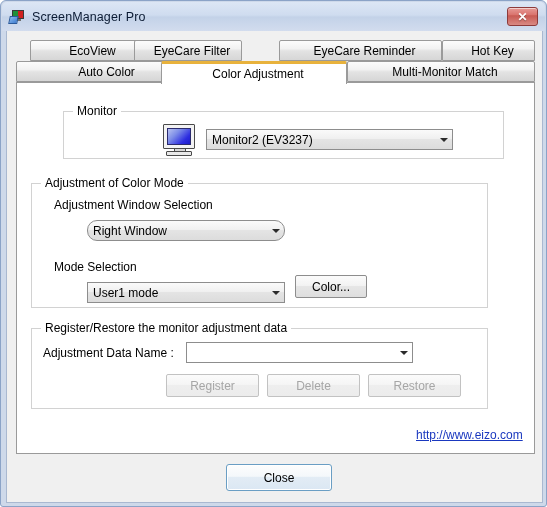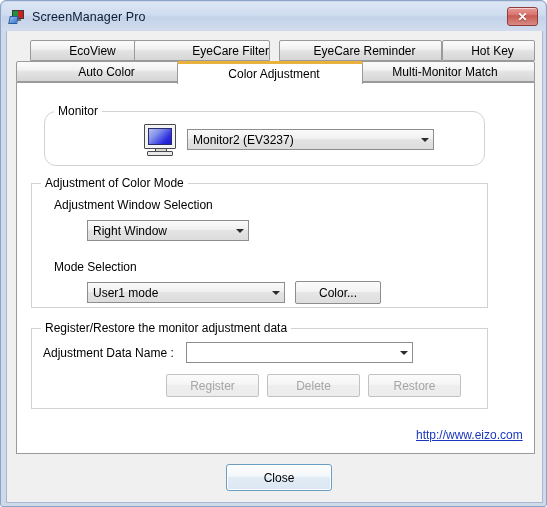--- a/index.html
+++ b/index.html
@@ -348,46 +348,46 @@
   </div>
 
   <div class="client">
 
     <div class="tabctl">
 
       <div class="tabrow row1">
         <div class="tab" style="left:14px; width:117px;">
           <span>EcoView</span>
         </div>
-        <div class="tab" style="left:118px; width:136px;justify-content:flex-end;">
+        <div class="tab" style="left:118px; width:108px;">
           <span>EyeCare Filter</span>
         </div>
         <div class="tab" style="left:263px; width:163px;">
           <span>EyeCare Reminder</span>
         </div>
         <div class="tab" style="left:426px; width:93px;">
           <span>Hot Key</span>
         </div>
       </div>
 
       <div class="tabrow row2">
         <div class="tab" style="left:0px; width:173px;text-align:center;">
           <span>Auto Color</span>
         </div>
-        <div class="tab active" style="left:145px; width:186px;margin-left:16px;">
+        <div class="tab active" style="left:145px; width:186px;">
           <span>Color Adjustment</span>
         </div>
         <div class="tab" style="left:331px; width:188px;">
           <span>Multi-Monitor Match</span>
         </div>
       </div>
 
       <div class="tabpanel">
 
-        <div class="group" style="left:27px; top:28px; width:441px; height:55px;border-radius:12px;">
+        <div class="group" style="left:46px; top:28px; width:441px; height:48px;">
           <span class="group-title">Monitor</span>
 
           <div class="monitor-icon" style="left:97px; top:12px;">
             <div class="mon-body">
               <div class="mon-screen"></div>
             </div>
             <div class="mon-neck"></div>
             <div class="mon-base"></div>
           </div>
 
@@ -397,37 +397,37 @@
               <span class="arrow-down"></span>
             </span>
           </div>
         </div>
 
         <div class="group" style="left:14px; top:100px; width:457px; height:125px;">
           <span class="group-title">Adjustment of Color Mode</span>
 
           <span class="field-label" style="left:22px; top:14px;">Adjustment Window Selection</span>
 
-          <div class="combo" style="left:55px; top:36px; width:162px;">
+          <div class="combo" style="left:55px; top:36px; width:198px;border-radius:10px;">
             <span class="combo-text">Right Window</span>
             <span class="combo-arrow">
               <span class="arrow-down"></span>
             </span>
           </div>
 
           <span class="field-label" style="left:22px; top:76px;">Mode Selection</span>
 
           <div class="combo" style="left:55px; top:98px; width:198px;justify-content:space-between;">
             <span class="combo-text">User1 mode</span>
             <span class="combo-arrow">
               <span class="arrow-down"></span>
             </span>
           </div>
 
-          <div class="btn" style="left:263px; top:97px; width:86px;">
+          <div class="btn" style="left:263px; top:91px; width:72px;">
             <span>Color...</span>
           </div>
         </div>
 
         <div class="group" style="left:14px; top:245px; width:457px; height:81px;padding-left:24px;">
           <span class="group-title">Register/Restore the monitor adjustment data</span>
 
           <span class="field-label" style="left:11px; top:17px;">Adjustment Data Name :</span>
 
           <div class="combo editable" style="left:154px; top:13px; width:227px;">

